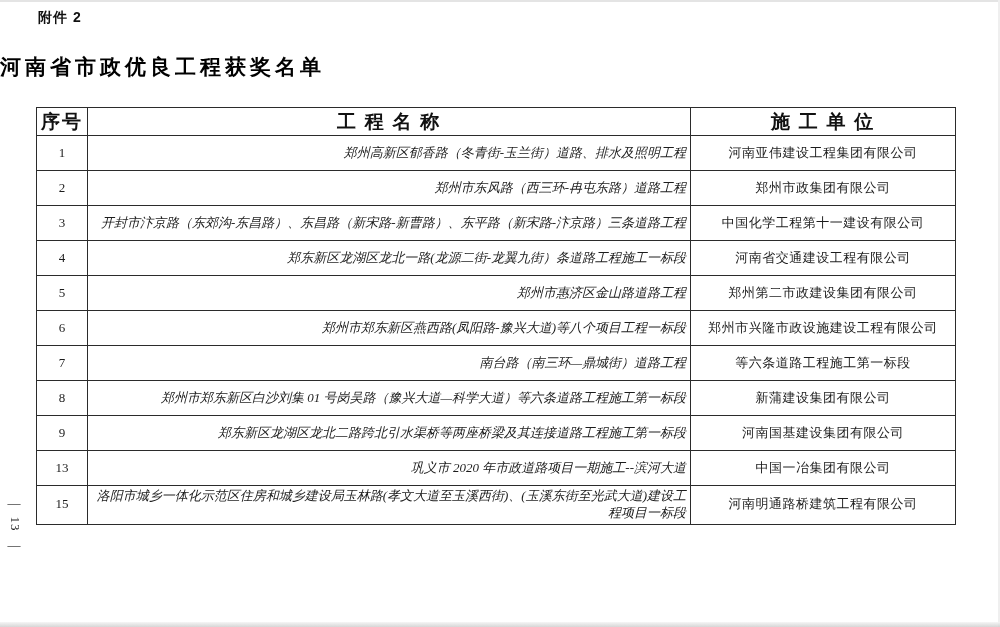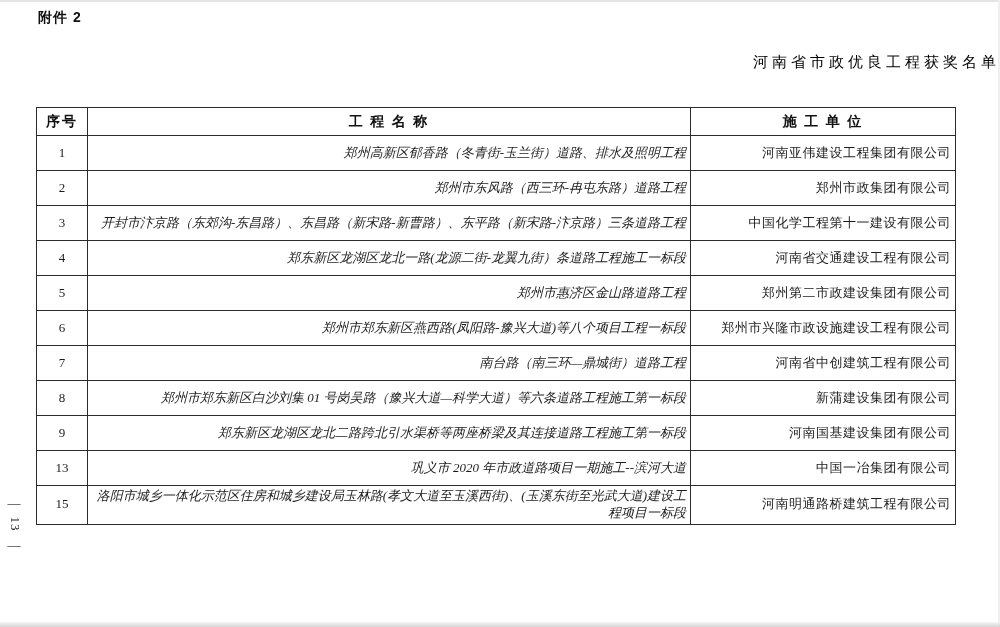--- a/index.html
+++ b/index.html
@@ -39,24 +39,24 @@
     font-size: 14px;
     font-weight: bold;
     letter-spacing: 1px;
     color: #111;
   }
   .title {
     position: absolute;
     top: 53px;
     left: 0;
     width: 100%;
-    text-align: right;
+    text-align: left;
     font-family: "Liberation Sans", "DejaVu Sans", sans-serif;
-    font-size: 15px;
-    font-weight: normal;
+    font-size: 21px;
+    font-weight: bold;
     letter-spacing: 4px;
     color: #000;
   }
   .pageno {
     position: absolute;
     left: 1px;
     top: 468px;
     width: 26px;
     height: 112px;
     display: flex;
@@ -81,21 +81,21 @@
     table-layout: fixed;
     border: 1.5px solid #2b2b2b;
   }
   table.awards th, table.awards td {
     border: 1px solid #2b2b2b;
     vertical-align: middle;
     overflow: hidden;
   }
   table.awards th {
     height: 27px;
-    font-size: 14px;
+    font-size: 19px;
     font-weight: bold;
     letter-spacing: 2px;
     text-align: center;
     padding: 0;
     color: #111;
   }
   table.awards td {
     height: 30px;
     font-size: 13px;
     line-height: 1.3;
@@ -107,21 +107,21 @@
     font-size: 12.5px;
     padding: 0;
   }
   td.cell-project {
     text-align: right;
     padding-left: 5px;
     padding-right: 3px;
     font-style: italic;
   }
   td.cell-company {
-    text-align: right;
+    text-align: center;
     padding-left: 6px;
     padding-right: 3px;
     letter-spacing: 0.5px;
   }
 </style>
 </head>
 <body>
 
 <div class="page">
 
@@ -185,21 +185,21 @@
 
   <tr>
     <td class="cell-no">6</td>
     <td class="cell-project">郑州市郑东新区燕西路(凤阳路-豫兴大道)等八个项目工程一标段</td>
     <td class="cell-company">郑州市兴隆市政设施建设工程有限公司</td>
   </tr>
 
   <tr>
     <td class="cell-no">7</td>
     <td class="cell-project">南台路（南三环—鼎城街）道路工程</td>
-    <td class="cell-company">河南省中创建筑工程有限公司</td>
+    <td class="cell-company">等六条道路工程施工第一标段</td>
   </tr>
 
   <tr>
     <td class="cell-no">8</td>
     <td class="cell-project">郑州市郑东新区白沙刘集 01 号岗吴路（豫兴大道—科学大道）等六条道路工程施工第一标段</td>
     <td class="cell-company">新蒲建设集团有限公司</td>
   </tr>
 
   <tr>
     <td class="cell-no">9</td>

